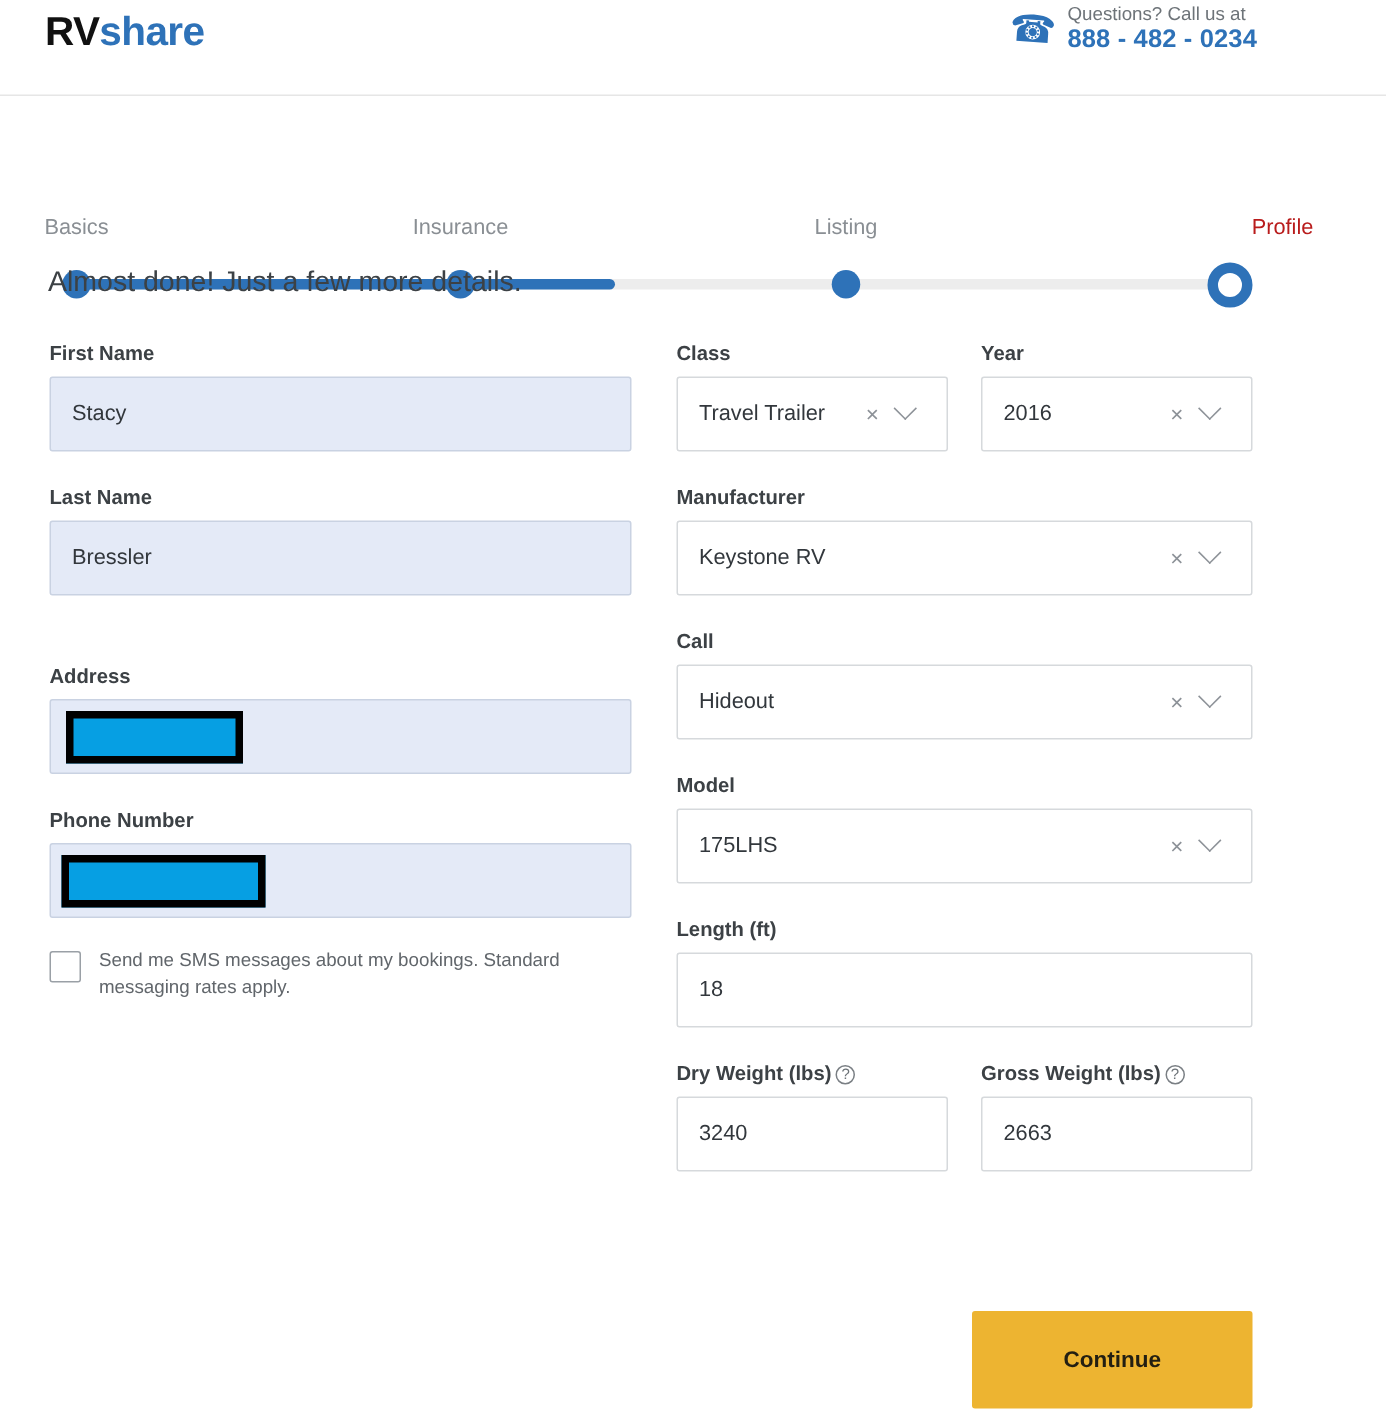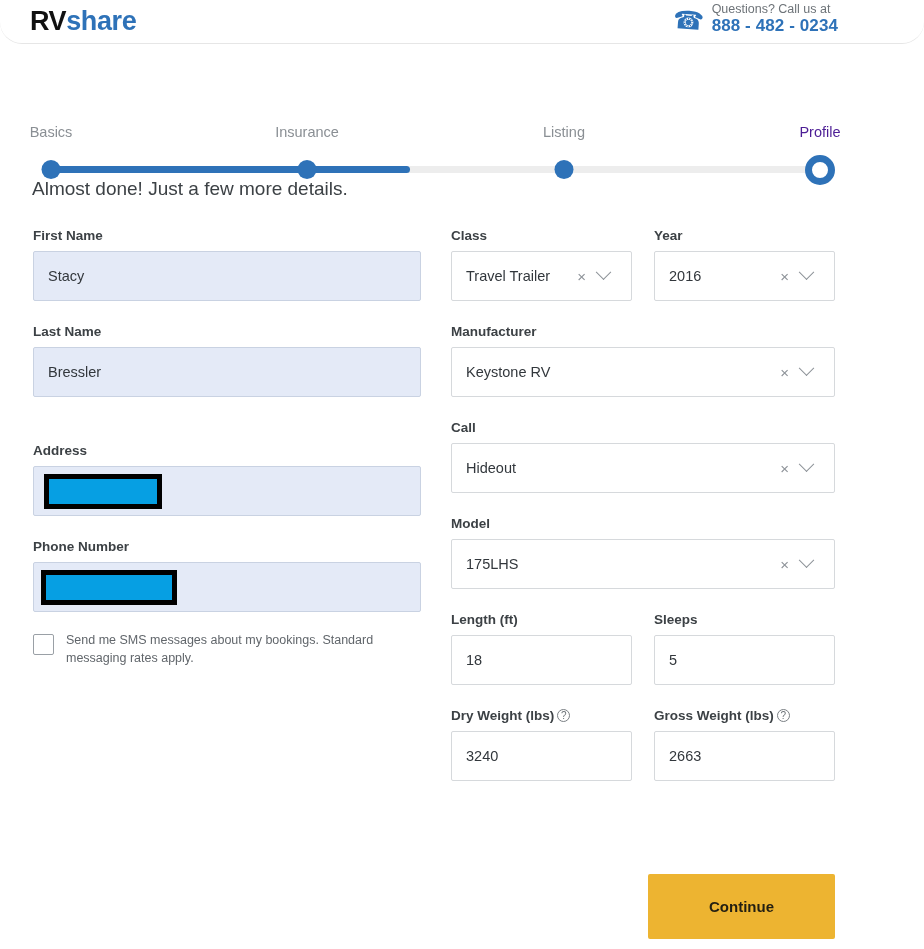--- a/index.html
+++ b/index.html
@@ -7,23 +7,22 @@
     width: 924px; height: 949px;
     background: #ffffff;
     font-family: "Liberation Sans", sans-serif;
     color: #32373c;
     overflow: hidden;
   }
 
   
   .header {
     position: relative;
-    height: 44px;
+    height: 64px;
     border-bottom: 1px solid #e6e6e6;
-    border-radius: 25px;
   }
   .logo {
     position: absolute;
     left: 30px; top: 6px;
     font-size: 27px;
     font-weight: 700;
     letter-spacing: -0.4px;
     white-space: nowrap;
   }
   .logo .rv { color: #111111; }
@@ -61,21 +60,21 @@
   
   .stepper { position: relative; height: 100px; }
   .step-label {
     position: absolute;
     top: 80px;
     font-size: 14.5px;
     color: #8a8f94;
     transform: translateX(-50%);
     white-space: nowrap;
   }
-  .step-label.active { color: #4c1d95; }
+  .step-label.active { color: #b91c1c; margin-left: 35px; }
 
   .track {
     position: absolute;
     top: 122px;
     left: 50px;
     width: 772px;
     height: 7px;
     background: #ededed;
     border-radius: 4px;
   }
@@ -349,24 +348,20 @@
       <span class="chev"></span>
     </div>
   </div>
   <div class="gap-sm"></div>
 
   <div class="row2">
     <div class="field">
       <span class="flabel">Length (ft)</span>
       <div class="inp plain">18</div>
     </div>
-    <div class="field">
-      <span class="flabel">Sleeps</span>
-      <div class="inp plain">5</div>
-    </div>
   </div>
   <div class="gap-sm"></div>
 
   <div class="row2">
     <div class="field">
       <span class="flabel"><span>Dry Weight (lbs)</span><span class="help-icon">?</span></span>
       <div class="inp plain">3240</div>
     </div>
     <div class="field">
       <span class="flabel"><span>Gross Weight (lbs)</span><span class="help-icon">?</span></span>

